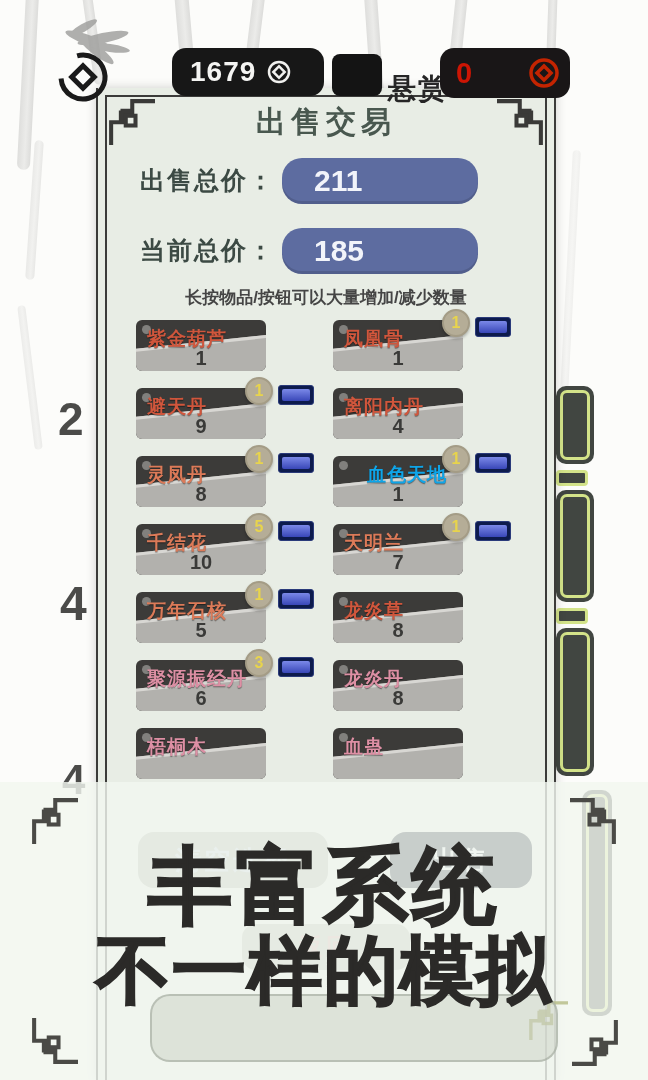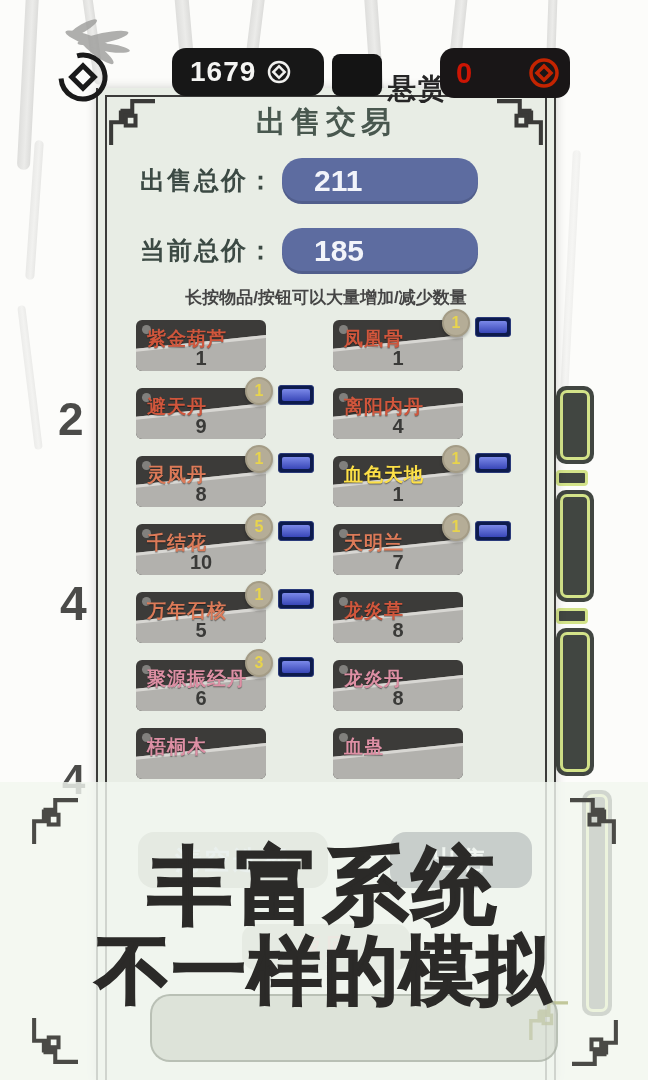--- a/index.html
+++ b/index.html
@@ -212,21 +212,21 @@
     <span class="badge">1</span>
     <span class="bluebtn">
             <span class="bi"></span>
           </span>
   </div>
 
   <div class="card">
     <div class="cardclip">
       <div class="qarea"></div>
       <span class="rivet"></span>
-      <span class="iname" style="color: #fde047;">血色天地</span>
+      <span class="iname" style="color: #0ea5e9; margin-left: 23px;">血色天地</span>
       <span class="qty">1</span>
     </div>
     <span class="badge">1</span>
     <span class="bluebtn">
             <span class="bi"></span>
           </span>
   </div>
 
   <div class="card">
     <div class="cardclip">

